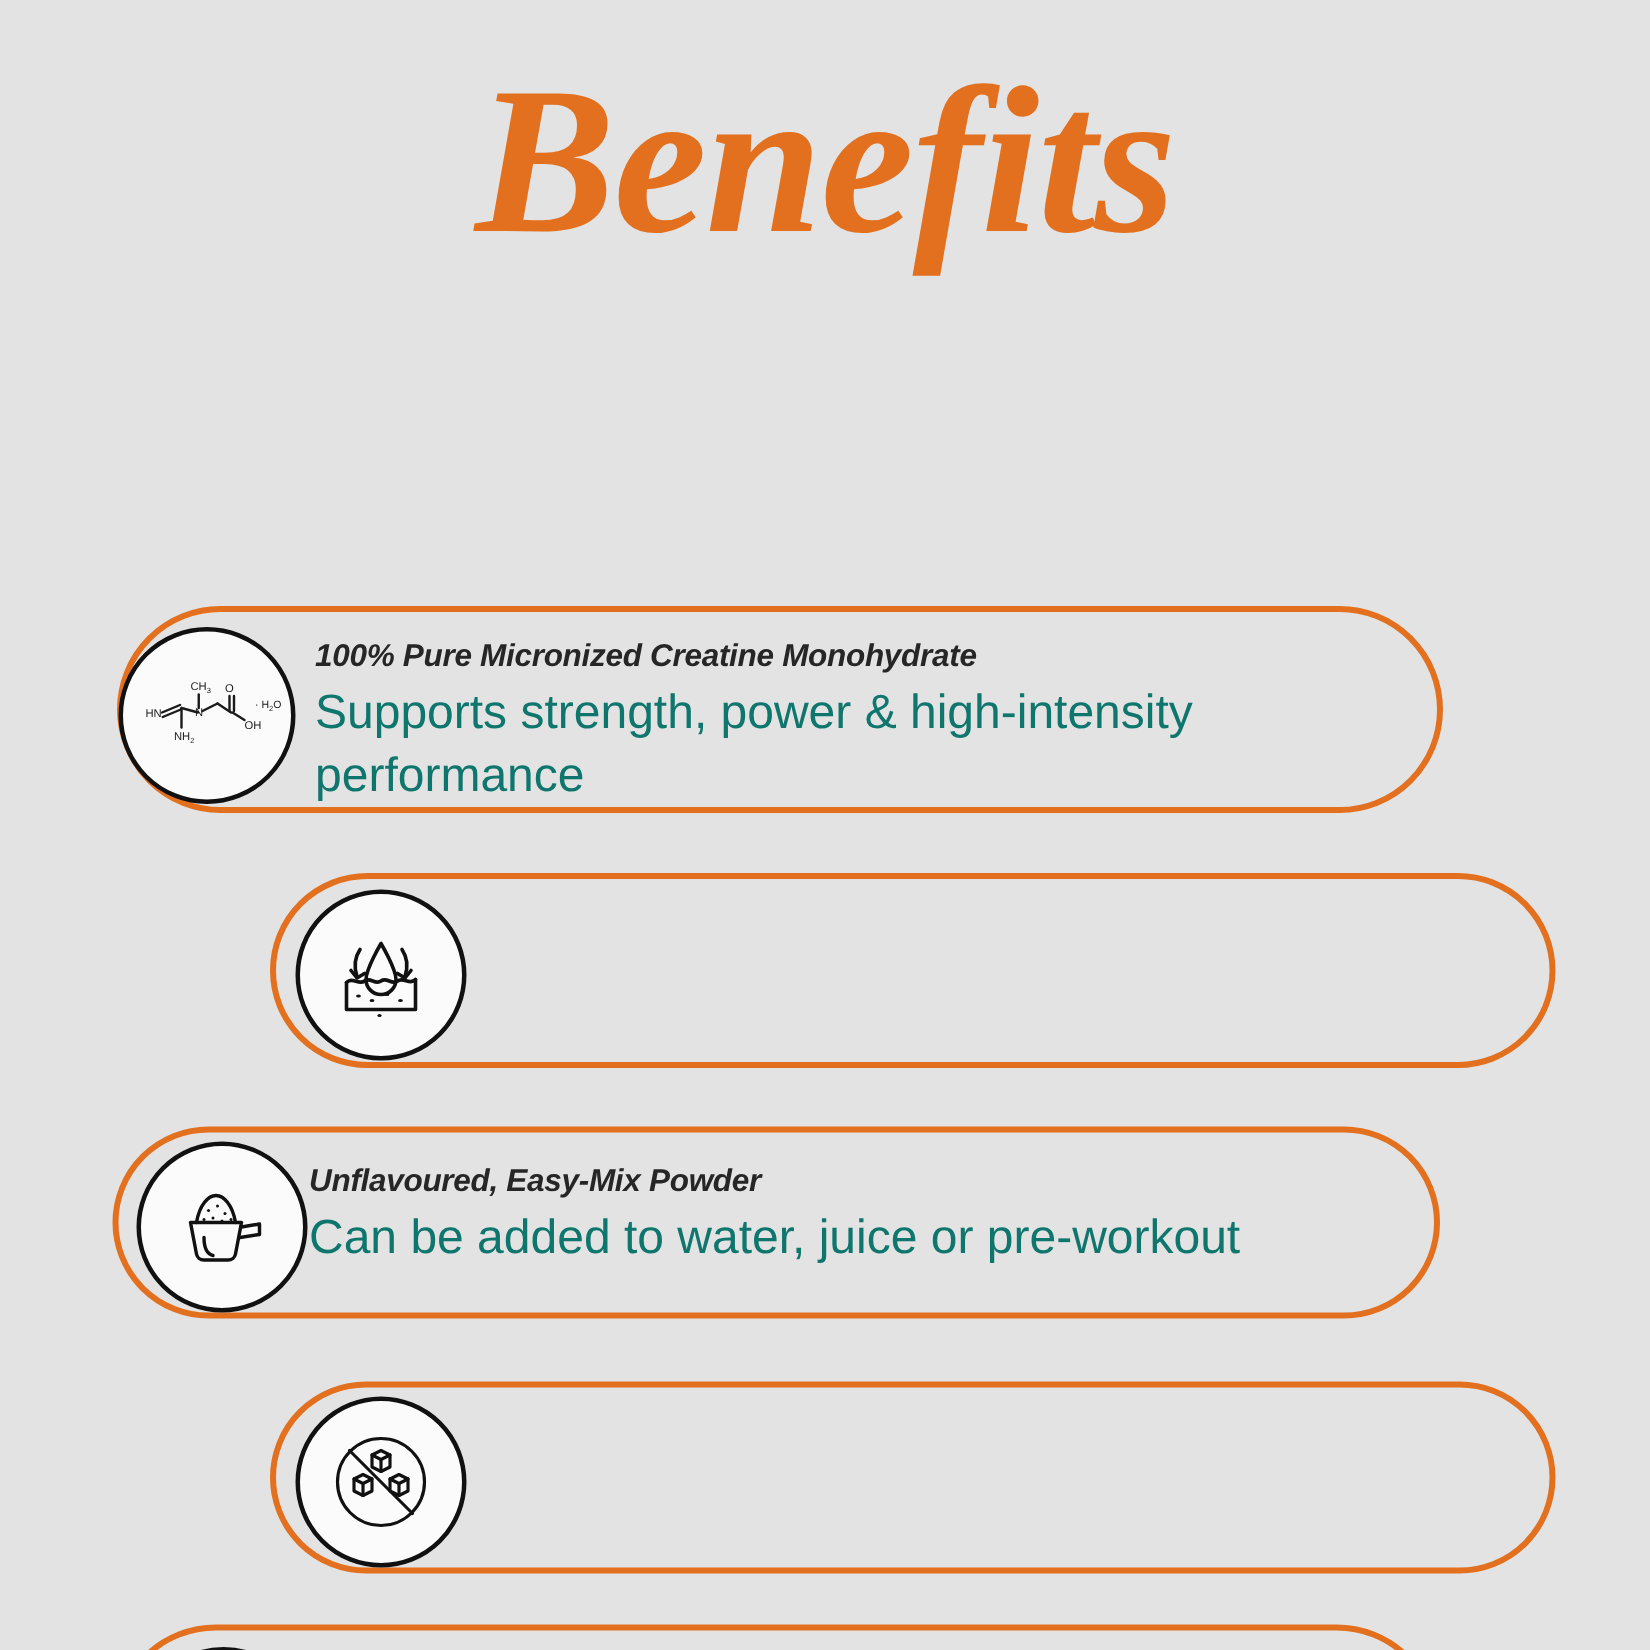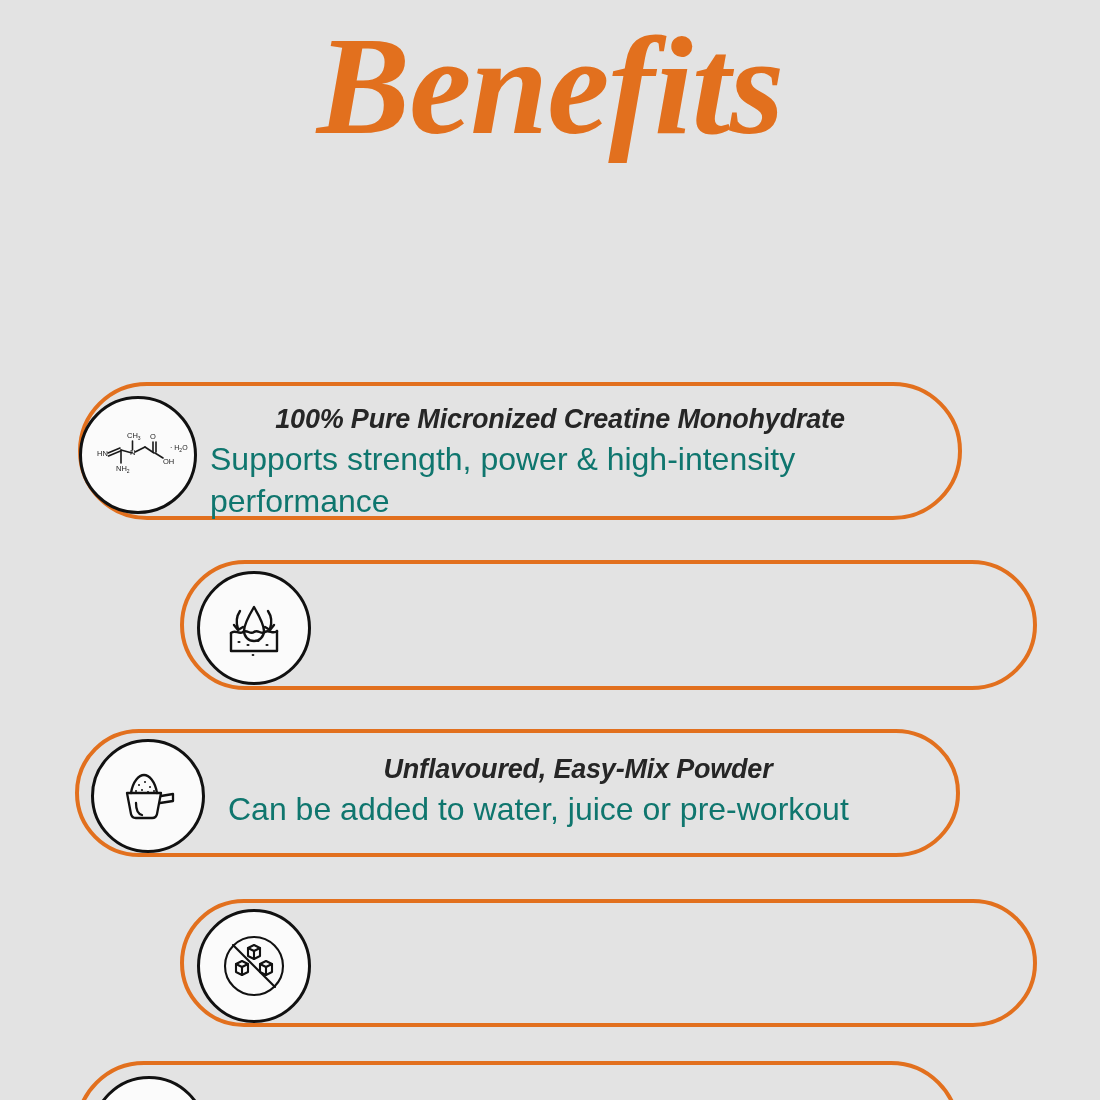--- a/index.html
+++ b/index.html
@@ -12,21 +12,21 @@
     background: #e3e3e3;
     font-family: "Liberation Sans", sans-serif;
     overflow: hidden;
     position: relative;
   }
 
   
   .title-wrap {
     width: 1100px;
     text-align: center;
-    padding-top: 16px;
+    padding-top: 38px;
     box-sizing: border-box;
   }
   .page-title {
     font-family: "Liberation Serif", "DejaVu Serif", serif;
     font-style: italic;
     font-weight: 700;
     font-size: 140px;
     line-height: 1;
     color: #e2701e;
     letter-spacing: -1px;
@@ -59,26 +59,25 @@
   }
   .icon-badge svg { display: block; }
 
   .row-text {
     position: absolute;
   }
   .row-heading {
     font-family: "Liberation Sans", sans-serif;
     font-weight: 700;
     font-style: italic;
-    font-size: 27px;
+    font-size: 21px;
     color: #262626;
     letter-spacing: -0.2px;
     margin: 0 0 3px 0;
     white-space: nowrap;
-    text-align: center;
   }
   .row-desc {
     font-family: "Liberation Sans", sans-serif;
     font-weight: 400;
     font-style: normal;
     font-size: 32px;
     line-height: 1.32;
     color: #0f766e;
     margin: 0;
   }
@@ -88,21 +87,21 @@
   #row-0 { left: 78px;  top: 226px; width: 884px; height: 138px; }
   #row-0 .icon-badge { left: -3px;  top: 10px;  width: 118px; height: 118px; }
   #row-0 .row-text   { left: 128px; top: 18px;  width: 700px; }
 
   #row-1 { left: 180px; top: 404px; width: 857px; height: 130px; }
   #row-1 .icon-badge { left: 13px;  top: 7px;   width: 114px; height: 114px; }
   #row-1 .row-text   { left: 148px; top: 23px;  width: 700px; }
 
   #row-2 { left: 75px;  top: 573px; width: 885px; height: 128px; }
   #row-2 .icon-badge { left: 12px;  top: 6px;   width: 114px; height: 114px; }
-  #row-2 .row-text   { left: 149px; top: 21px;  width: 700px; }
+  #row-2 .row-text   { left: 127px; top: 21px;  width: 700px; }
 
   #row-3 { left: 180px; top: 743px; width: 857px; height: 128px; }
   #row-3 .icon-badge { left: 13px;  top: 6px;   width: 114px; height: 114px; }
   #row-3 .row-text   { left: 148px; top: 22px;  width: 700px; }
 
   #row-4 { left: 75px;  top: 905px; width: 885px; height: 138px; }
   #row-4 .icon-badge { left: 12px;  top: 11px;  width: 116px; height: 116px; }
 
   
   .chem-label {

